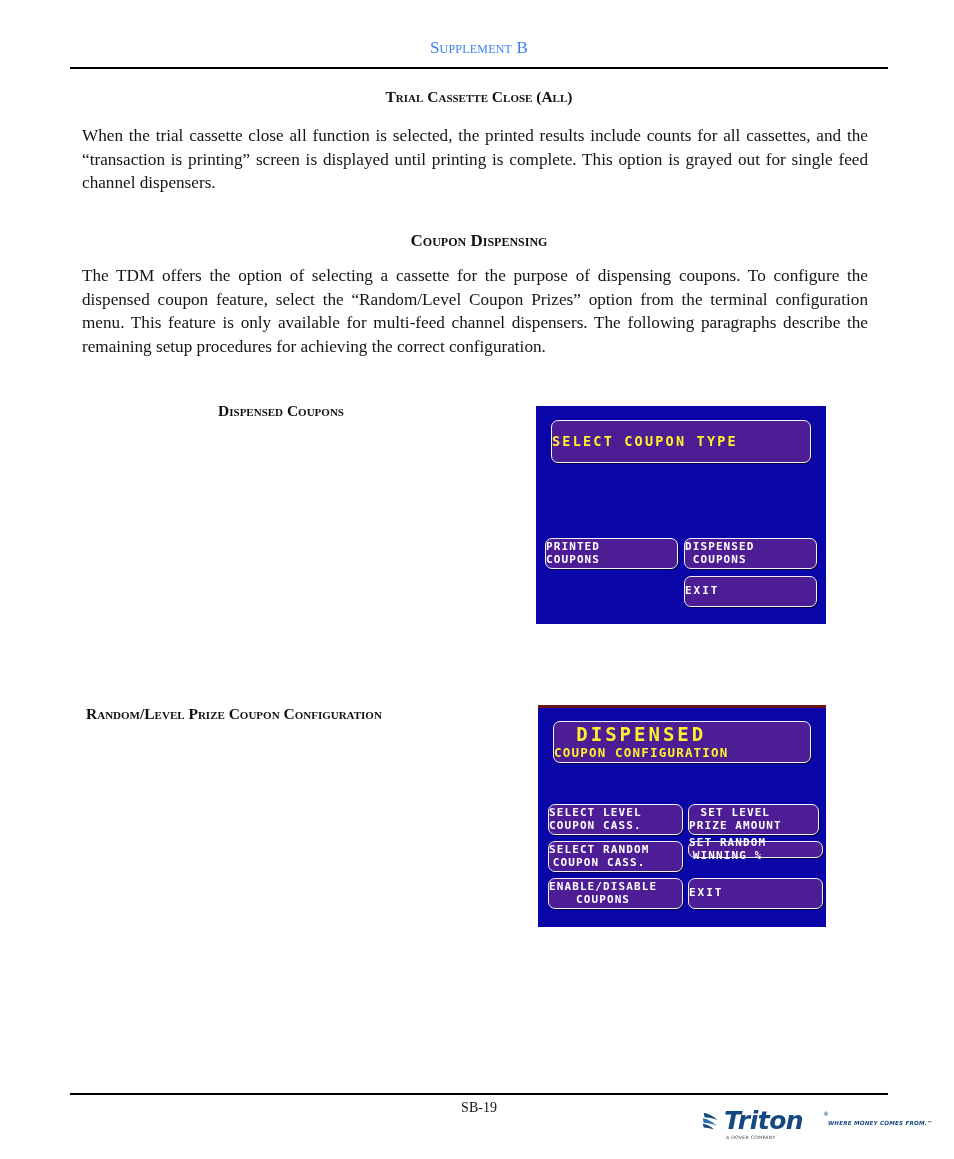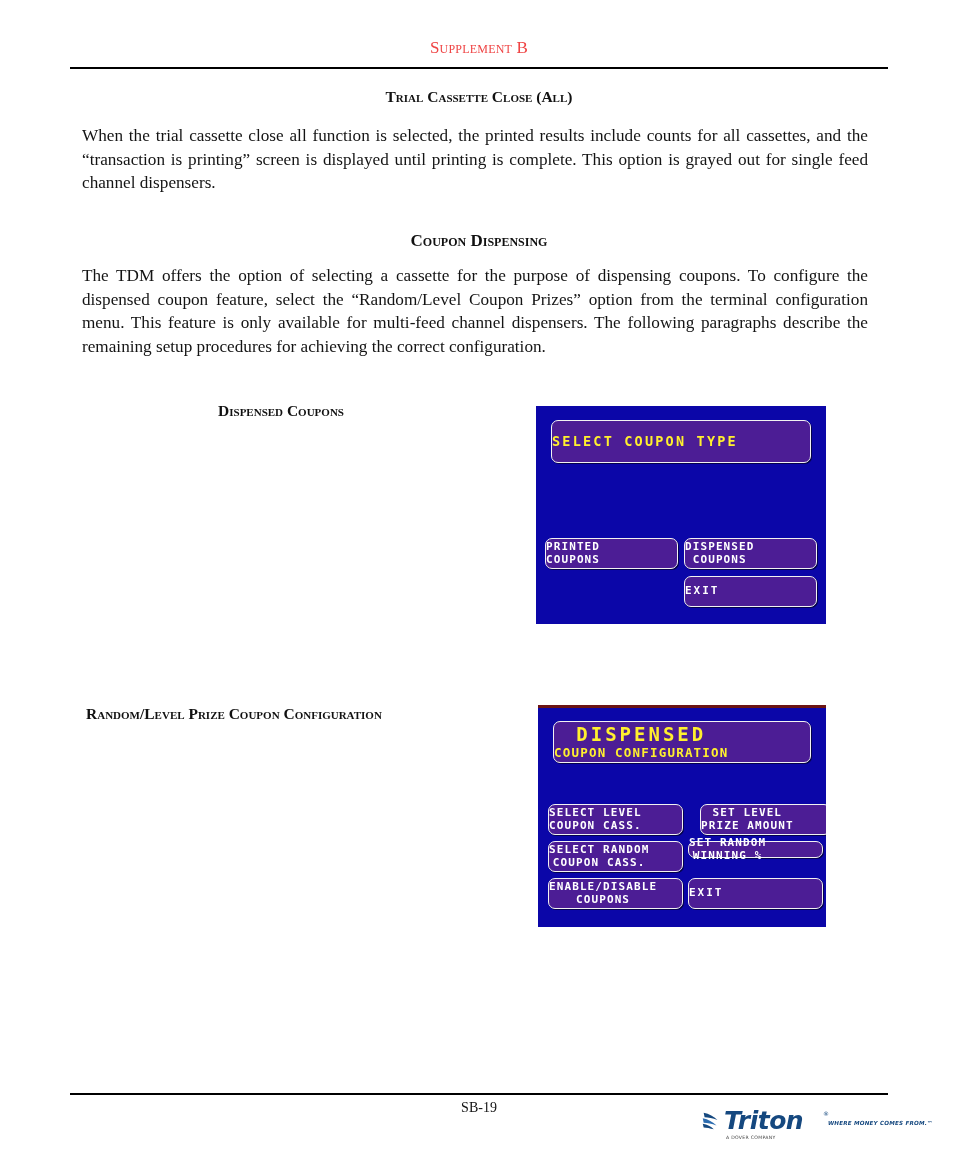--- a/index.html
+++ b/index.html
@@ -25,21 +25,21 @@
   
   .running-head {
     position: absolute;
     top: 38px;
     left: 70px;
     width: 818px;
     text-align: center;
     font-size: 17px;
     font-variant: small-caps;
     letter-spacing: 0.2px;
-    color: #ef4444;
+    color: #3b82f6;
   }
   .rule-top {
     position: absolute;
     top: 67px;
     left: 70px;
     width: 818px;
     height: 2px;
     background: #000000;
   }
   .rule-bottom {
@@ -256,21 +256,21 @@
       </span>
     </div>
 
     <div class="atm-box" style="left:10px; top:96px; width:135px; height:31px;">
       <span class="atm-btn">
         <span class="l">SELECT LEVEL</span>
         <span class="l">COUPON CASS.</span>
       </span>
     </div>
 
-    <div class="atm-box" style="left:150px; top:96px; width:131px; height:31px;margin-left:12px;">
+    <div class="atm-box" style="left:150px; top:96px; width:131px; height:31px;">
       <span class="atm-btn">
         <span class="l">SET LEVEL</span>
         <span class="l">PRIZE AMOUNT</span>
       </span>
     </div>
 
     <div class="atm-box" style="left:10px; top:133px; width:135px; height:31px;">
       <span class="atm-btn">
         <span class="l">SELECT RANDOM</span>
         <span class="l">COUPON CASS.</span>

